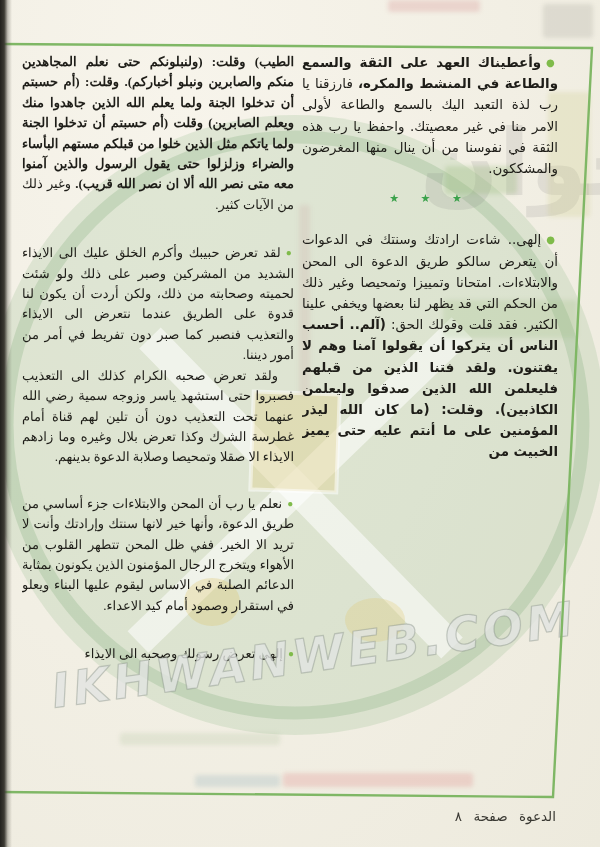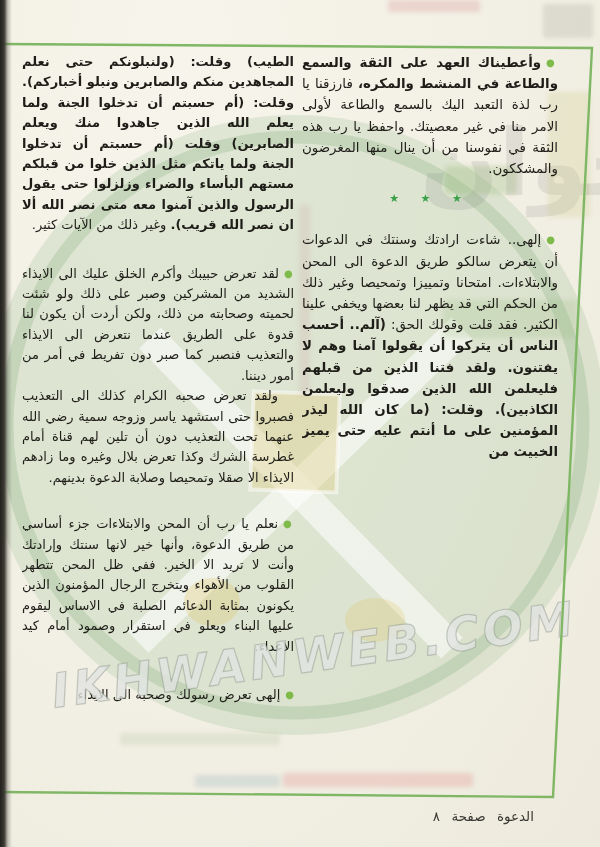--- a/index.html
+++ b/index.html
@@ -28,21 +28,21 @@
   .bl8{left:388px;top:0;width:92px;height:12px;background:rgba(215,150,150,.30);}
   .bl9{left:543px;top:4px;width:50px;height:34px;background:rgba(150,150,140,.22);}
   
   .frame{position:absolute;left:0;top:0;z-index:6;pointer-events:none;}
   
   .col{
     position:absolute;top:52px;height:742px;overflow:hidden;z-index:3;
     direction:rtl;text-align:justify;color:#1e1d18;
   }
   .col-right{left:302px;width:256px;font-size:13.4px;line-height:21.2px;}
-  .col-left {left:22px;width:272px;font-size:13px;line-height:20.4px;}
+  .col-left {left:22px;width:272px;font-size:13px;line-height:20.4px;font-family:Liberation Serif, serif;}
   .para{margin:0;}
   .b{font-weight:bold;}
   .indent{text-indent:16px;}
   .bullet{color:#7fbb4a;font-size:10px;margin-inline-end:5px;vertical-align:1px;}
   .stars{color:#3ba24b;text-align:center;font-size:11px;letter-spacing:9px;}
   .col-right .para:nth-child(2){}
   .col-right .para:nth-child(3){margin-top:20px;}
   .col-right .stars{margin-top:9px;}
   .col-right .para:nth-child(5){margin-top:32px;}
   .col-left .para:nth-child(2){margin-top:28px;}
@@ -53,21 +53,21 @@
     position:absolute;left:52px;top:664px;z-index:4;white-space:nowrap;
     transform:rotate(-8deg);transform-origin:left center;
     font-style:italic;font-weight:bold;font-size:47px;letter-spacing:4px;
     color:rgba(255,255,255,.62);
     -webkit-text-stroke:1.2px rgba(135,145,135,.40);
     text-shadow:0 0 1px rgba(120,130,120,.45);
     pointer-events:none;
   }
   
   .footer{
-    position:absolute;top:808px;right:66px;z-index:3;direction:rtl;
+    position:absolute;top:808px;right:44px;z-index:3;direction:rtl;
     font-size:13.5px;color:#3a3933;word-spacing:7px;letter-spacing:.5px;
   }
 </style>
 </head>
 <body>
 
 <div class="page">
 
   <svg class="emblem" width="600" height="847" viewBox="0 0 600 847">
     <circle cx="295" cy="425" r="310" fill="rgba(160,193,150,0.26)"></circle>

